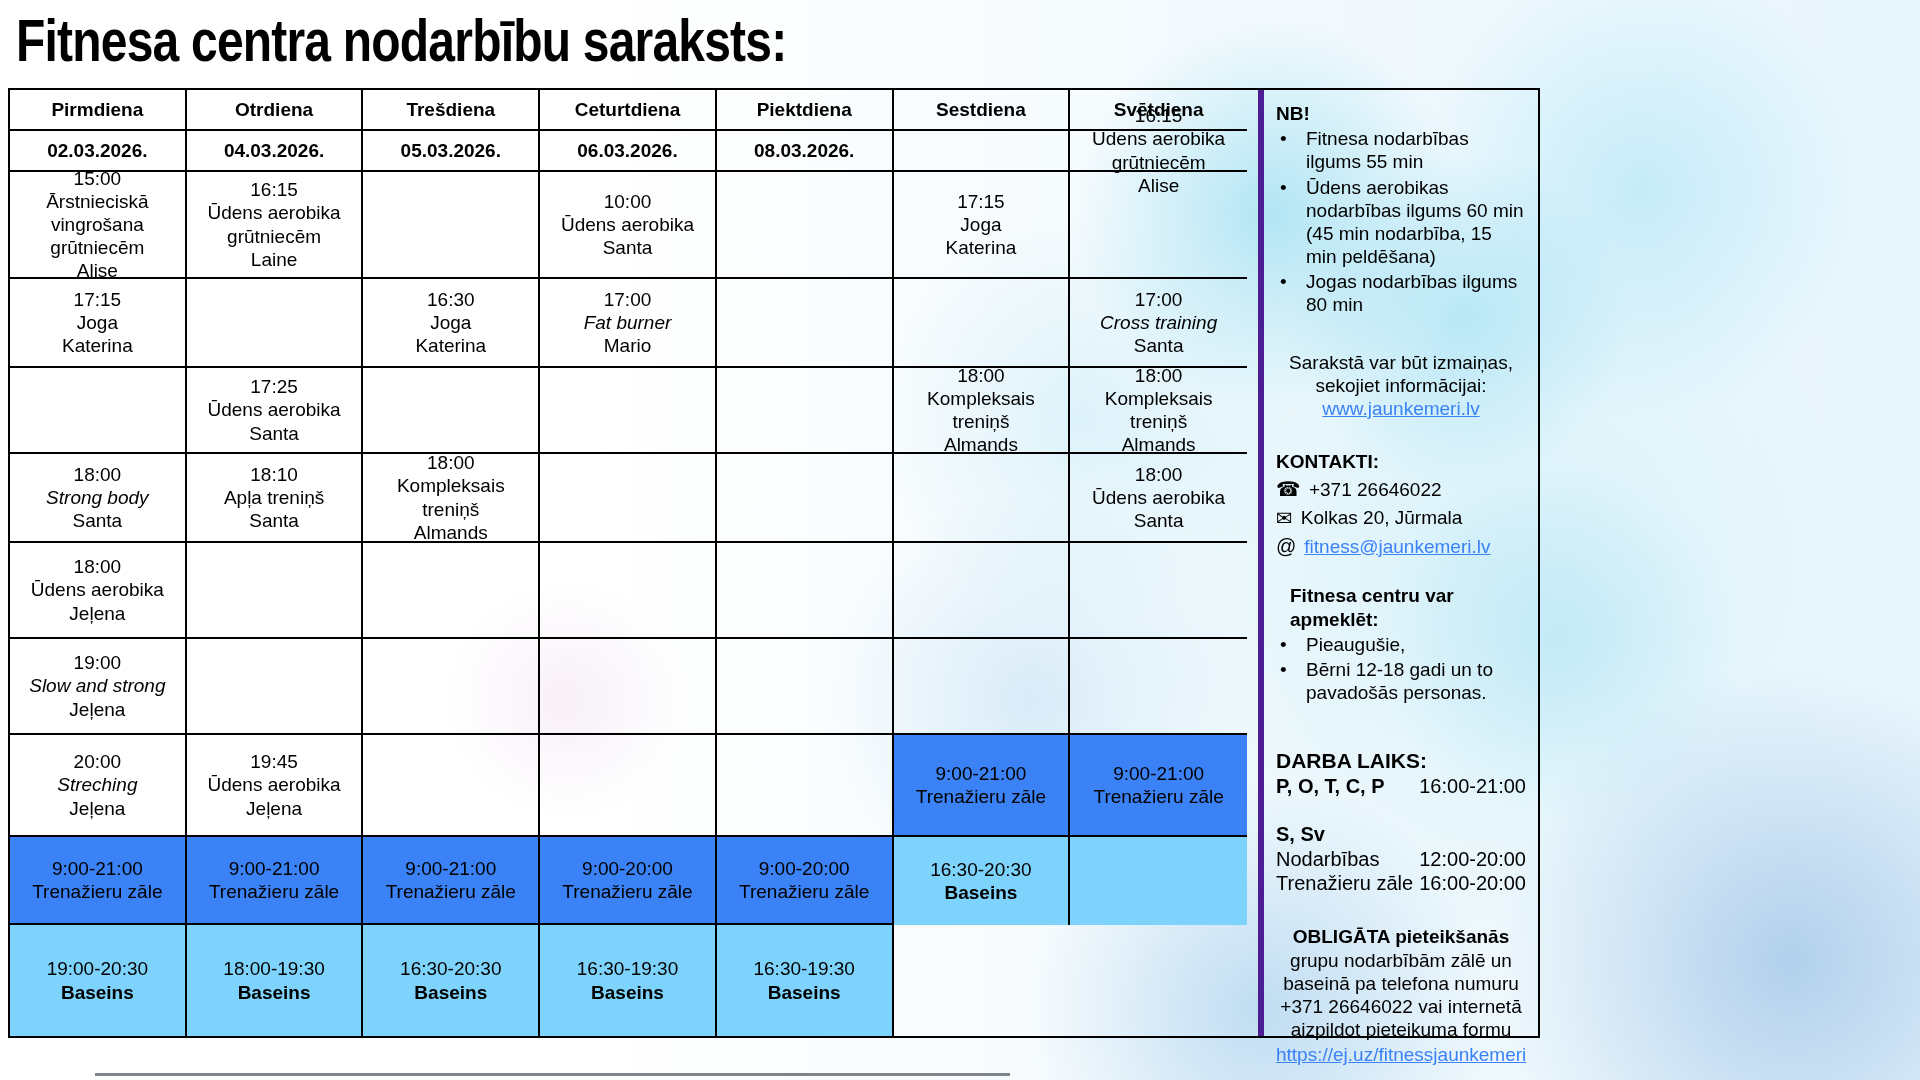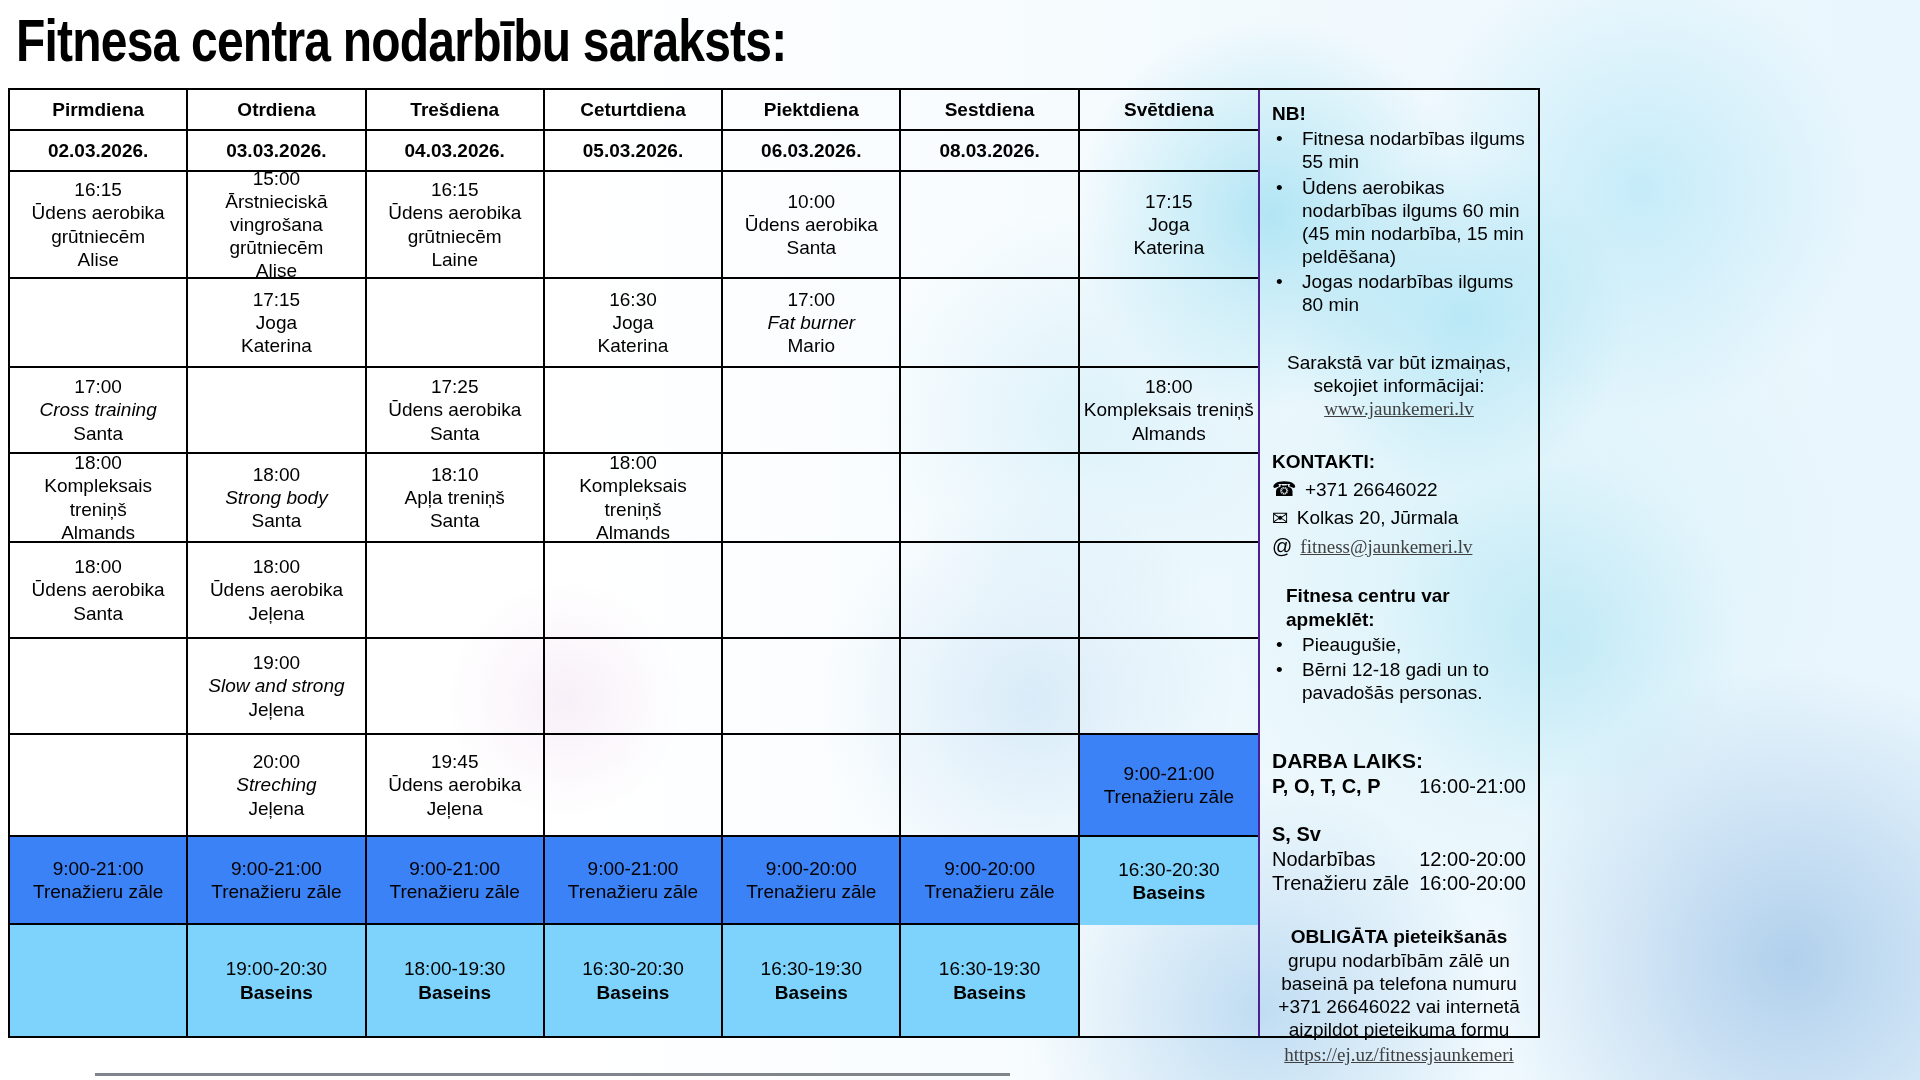--- a/index.html
+++ b/index.html
@@ -52,29 +52,29 @@
   }
   .cell:nth-child(7n){ border-right:none; }
   .row-last .cell, .cell.row-last { border-bottom:none; }
   .day-header, .date-cell { font-weight:700; }
   .class-title.it { font-style:italic; }
   .gym-cell { background:#3b82f6; }
   .pool-cell { background:#7dd3fc; }
   .pool-label { font-weight:700; }
   
   .sidebar {
-    width:280px; flex:0 0 280px; border-left:2px solid #4c1d95;
-    padding:12px 12px 18px 12px; font-size:19px; line-height:1.22;
+    width:280px; flex:0 0 280px; border-left:6px solid #4c1d95;
+    padding:12px 12px 18px 12px; font-size:19px; line-height:1.22;margin-left:11px;
   }
   .sb-heading { font-weight:700; }
   .bullet-item { display:flex; margin-top:2px; }
   .bullet-item::before { content:"\2022"; flex:0 0 26px; padding-left:4px; }
   .bullet-item span { flex:1 1 auto; }
   .changes { text-align:center; margin-top:34px; }
-  a.link { color:#404040; text-decoration:underline; cursor:pointer;font-family:Liberation Serif, serif; }
+  a.link { color:#3b82f6; text-decoration:underline; cursor:pointer; }
   .contacts { margin-top:30px; }
   .contact-line { margin-top:4px; display:flex; align-items:center; gap:8px; }
   .contact-icon { font-size:20px; }
   .visit { margin-top:26px; }
   .visit .sb-heading { margin-left:14px; }
   .hours { margin-top:44px; font-size:20px; }
   .hours-title { font-weight:700; font-size:21px; }
   .hours-row { display:flex; justify-content:space-between; }
   .hours-row .lbl-b { font-weight:700; }
   .hours-gap { height:24px; }
@@ -92,21 +92,20 @@
 <div class="board">
   <div class="grid">
       <div class="cell day-header">Pirmdiena</div>
       <div class="cell day-header">Otrdiena</div>
       <div class="cell day-header">Trešdiena</div>
       <div class="cell day-header">Ceturtdiena</div>
       <div class="cell day-header">Piektdiena</div>
       <div class="cell day-header">Sestdiena</div>
       <div class="cell day-header">Svētdiena</div>
       <div class="cell date-cell">02.03.2026.</div>
-      <div class="cell date-cell">03.03.2026.</div>
       <div class="cell date-cell">04.03.2026.</div>
       <div class="cell date-cell">05.03.2026.</div>
       <div class="cell date-cell">06.03.2026.</div>
       <div class="cell date-cell">08.03.2026.</div>
       <div class="cell class-cell"></div>
       <div class="cell class-cell">
         <div class="class-time">16:15</div>
         <div class="class-title">Ūdens aerobika</div>
         <div class="class-title">grūtniecēm</div>
         <div class="class-trainer">Alise</div>

